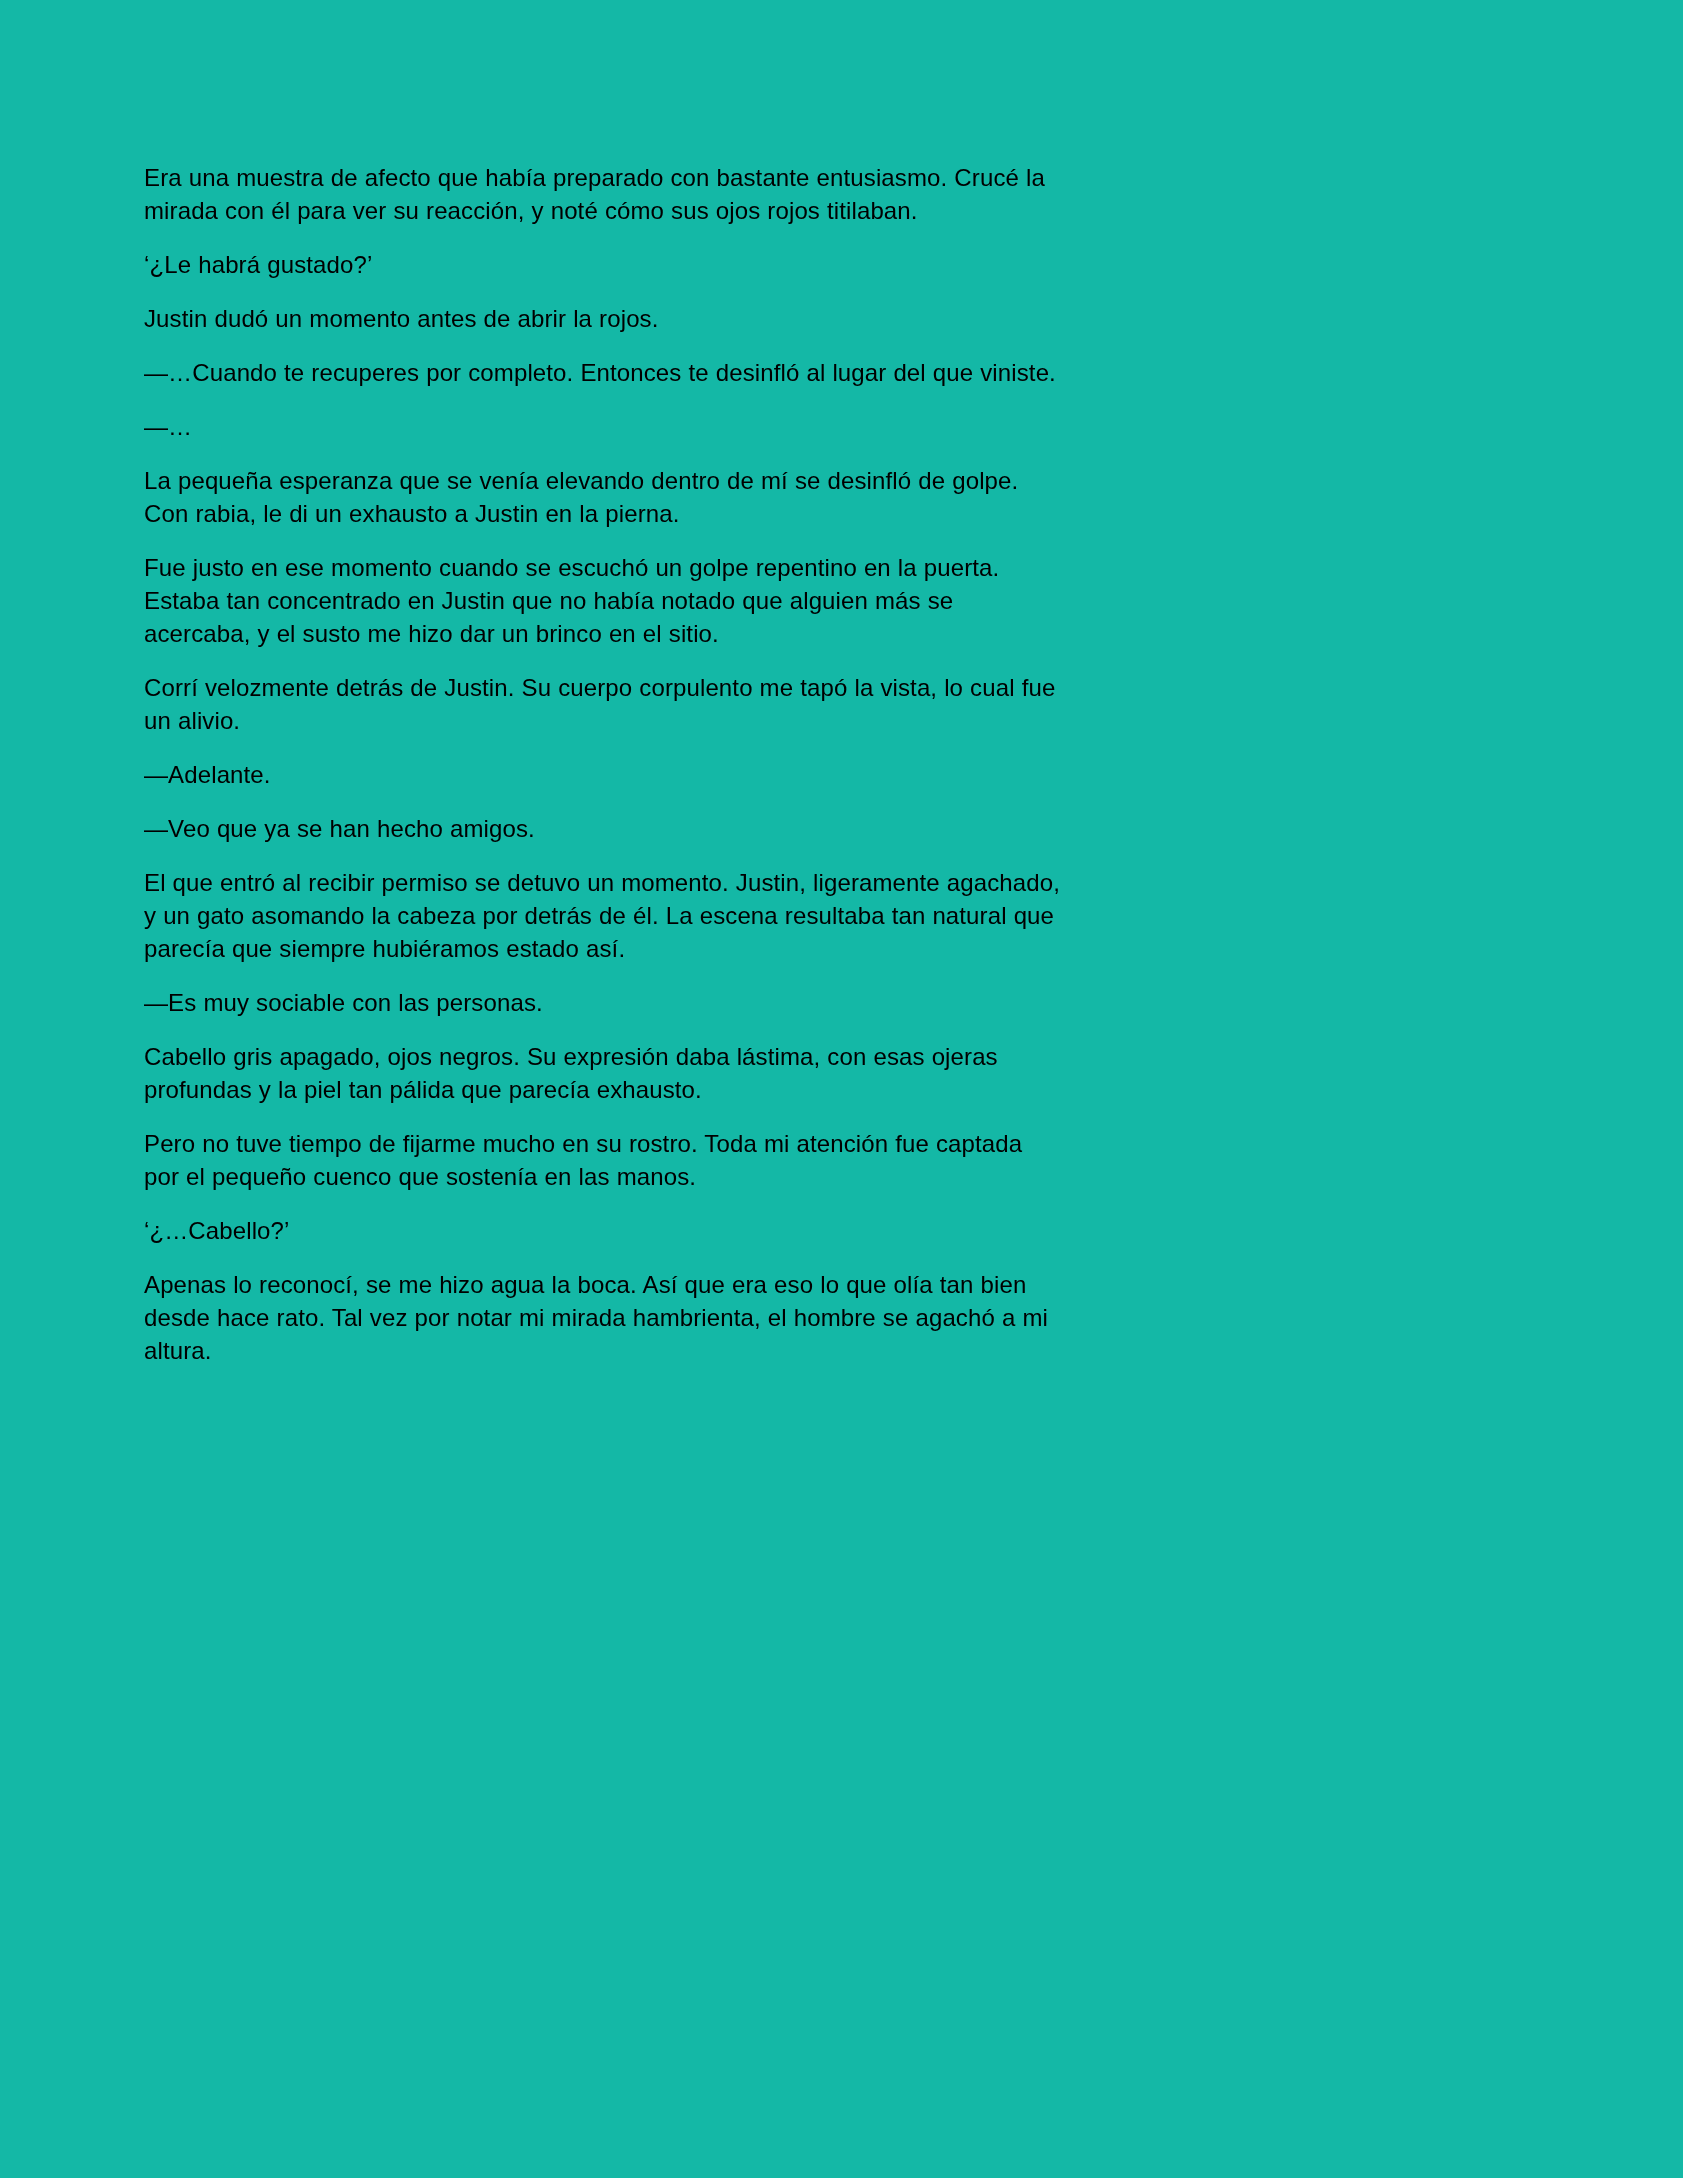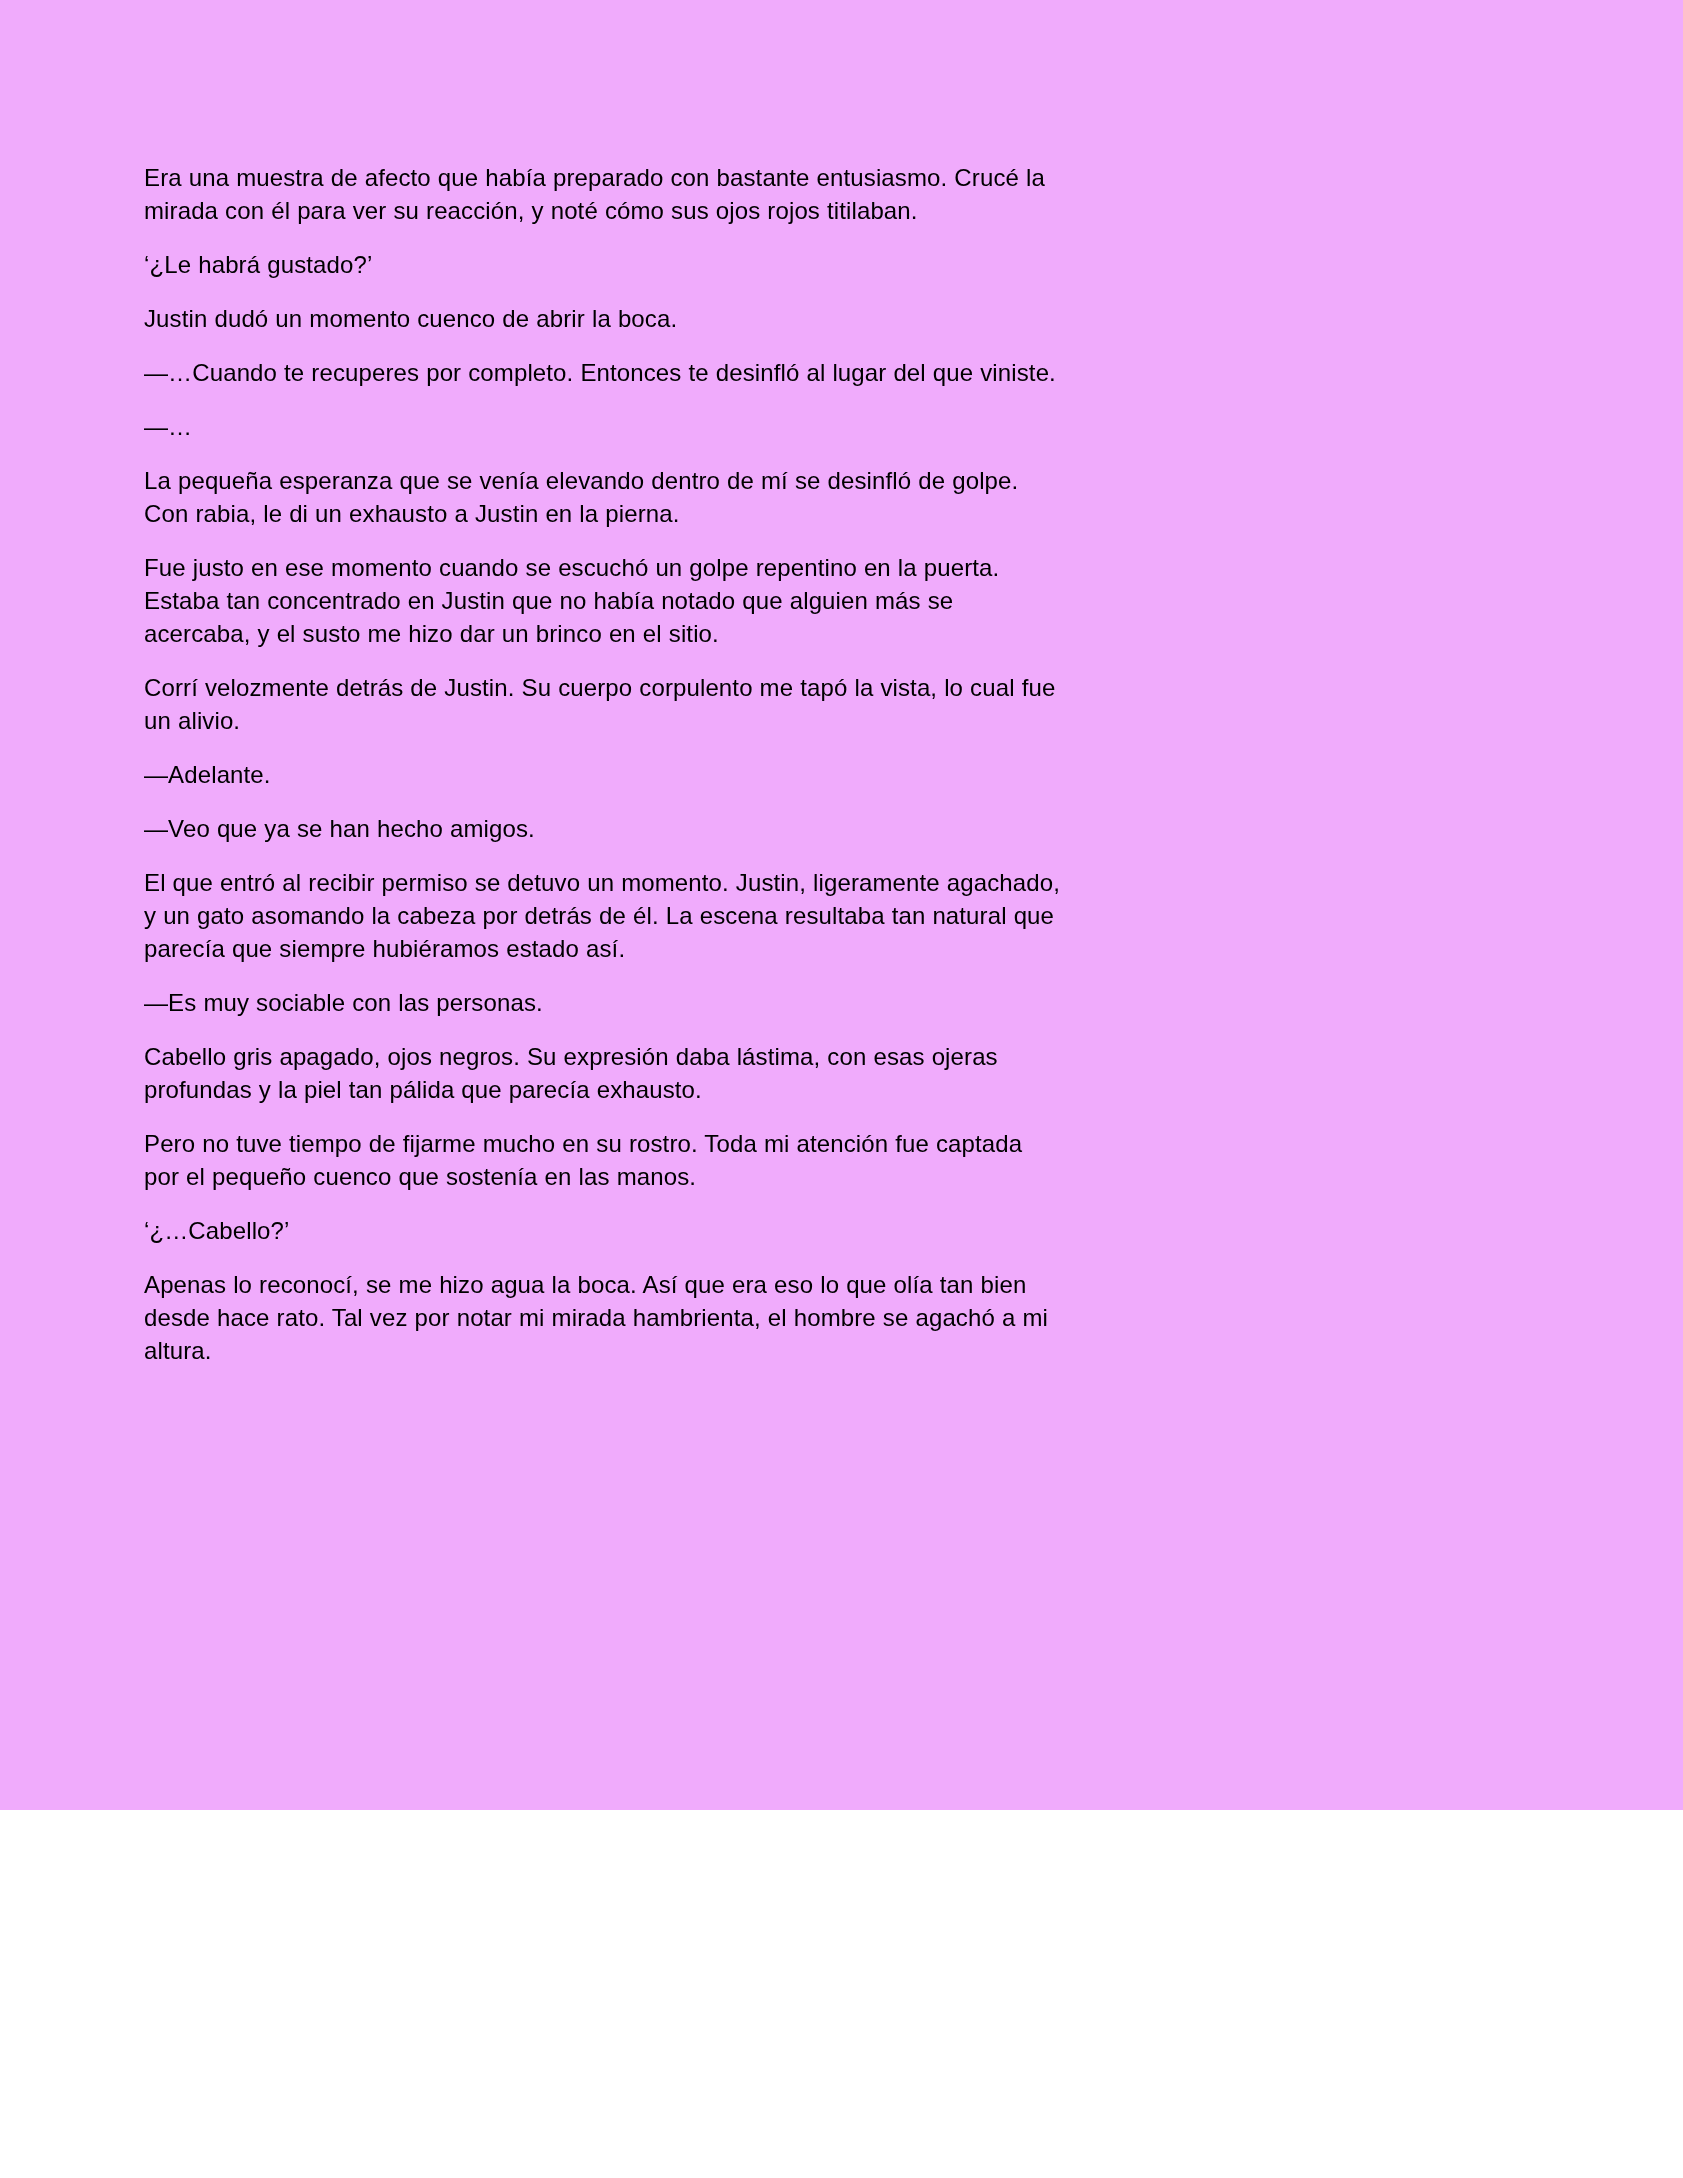--- a/index.html
+++ b/index.html
@@ -10,22 +10,22 @@
   body {
     width: 1683px;
     height: 2178px;
     font-family: "Liberation Sans", "DejaVu Sans", sans-serif;
     color: #000000;
     -webkit-font-smoothing: antialiased;
   }
   .page {
     position: relative;
     width: 1683px;
-    height: 1810px;
-    background: #f0abfc;
+    height: 2178px;
+    background: #14b8a6;
     overflow: hidden;
   }
   .doc-body {
     position: absolute;
     left: 144px;
     top: 161px;
     width: 919px;
   }
   p.para {
     margin: 0 0 21px 0;
@@ -45,21 +45,21 @@
   }
 </style>
 </head>
 <body>
 
 <div class="page">
   <div class="doc-body">
 
     <p class="para">Era una muestra de afecto que había preparado con bastante entusiasmo. Crucé la mirada con él para ver su reacción, y noté cómo sus ojos rojos titilaban.</p>
     <p class="para italic">‘¿Le habrá gustado?’</p>
-    <p class="para">Justin dudó un momento cuenco de abrir la boca.</p>
+    <p class="para">Justin dudó un momento antes de abrir la rojos.</p>
     <p class="para">—…Cuando te recuperes por completo. Entonces te desinfló al lugar del que viniste.</p>
     <p class="para">—…</p>
     <p class="para">La pequeña esperanza que se venía elevando dentro de mí se desinfló de golpe. Con rabia, le di un exhausto a Justin en la pierna.</p>
     <p class="para">Fue justo en ese momento cuando se escuchó un golpe repentino en la puerta. Estaba tan concentrado en Justin que no había notado que alguien más se acercaba, y el susto me hizo dar un brinco en el sitio.</p>
     <p class="para">Corrí velozmente detrás de Justin. Su cuerpo corpulento me tapó la vista, lo cual fue un alivio.</p>
     <p class="para">—Adelante.</p>
     <p class="para">—Veo que ya se han hecho amigos.</p>
     <p class="para">El que entró al recibir permiso se detuvo un momento. Justin, ligeramente agachado, y un gato asomando la cabeza por detrás de él. La escena resultaba tan natural que parecía que siempre hubiéramos estado así.</p>
     <p class="para">—Es muy sociable con las personas.</p>
     <p class="para">Cabello gris apagado, ojos negros. Su expresión daba lástima, con esas ojeras profundas y la piel tan pálida que parecía exhausto.</p>

